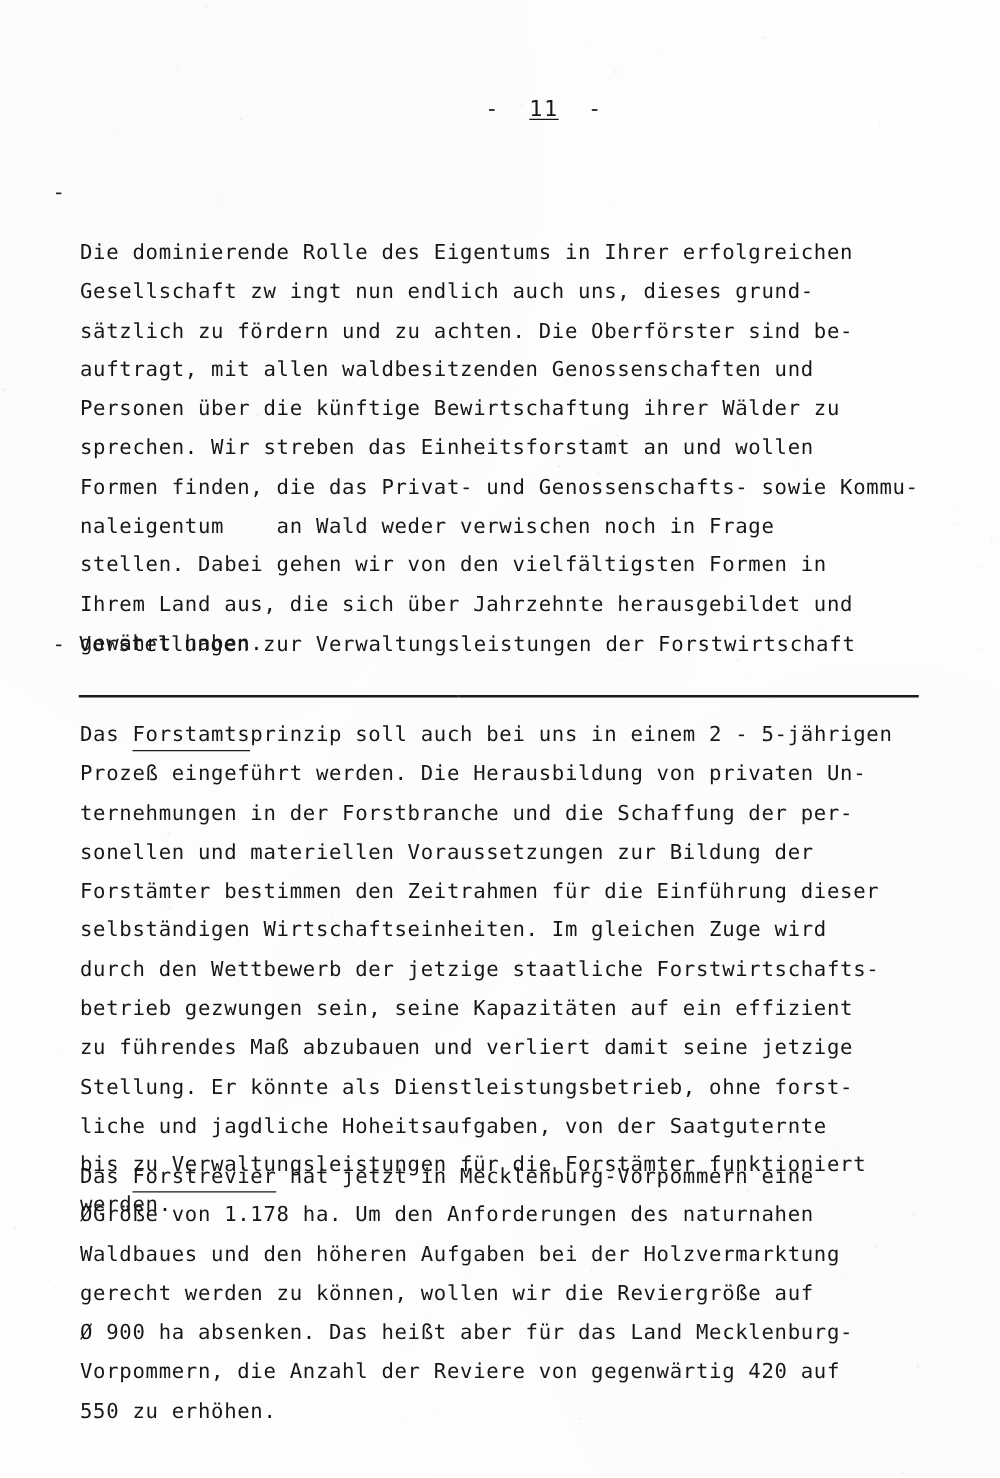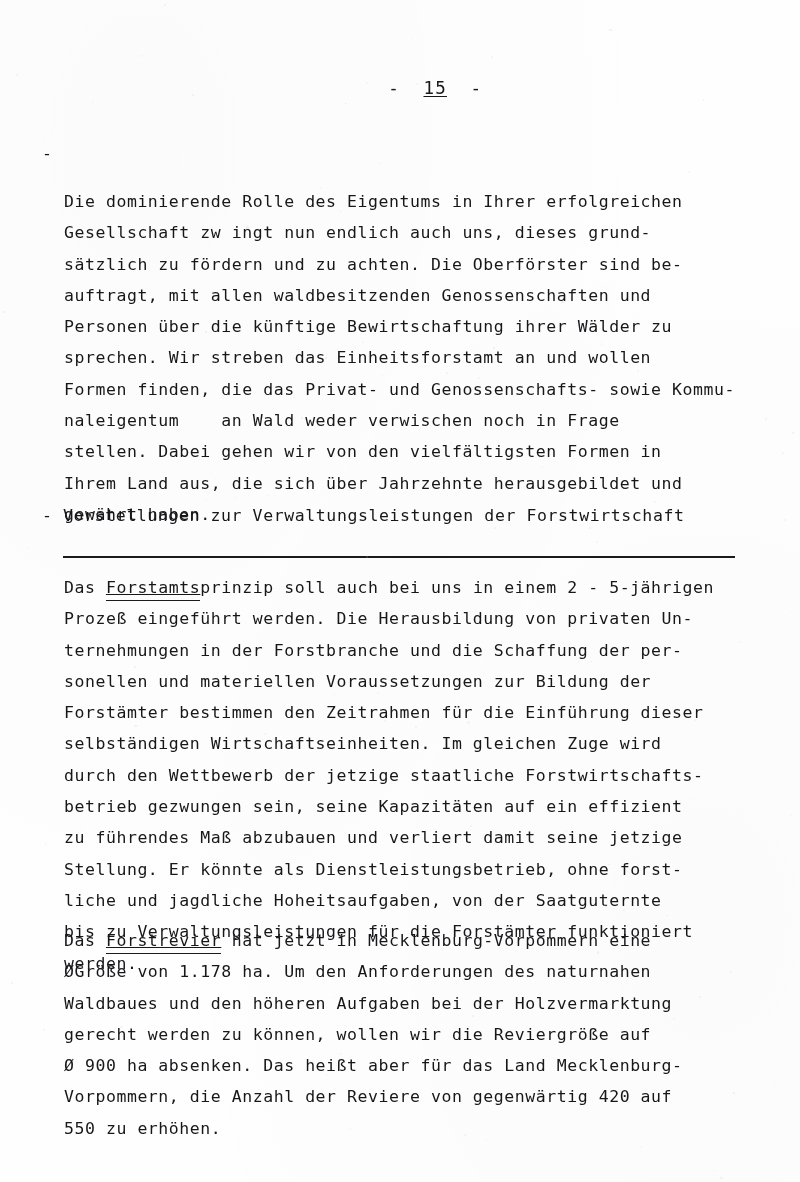--- a/index.html
+++ b/index.html
@@ -117,42 +117,41 @@
     letter-spacing: 0.55px;
     white-space: pre;
   }
   .para .line {
     display: block;
     white-space: pre;
   }
   .u {
     position: relative;
     display: inline-block;
-    text-decoration: underline;
   }
   .u::after {
     content: "";
     position: absolute;
     left: 0;
     right: 0;
     bottom: 2px;
     height: 1.5px;
     background: #1b1b1f;
   }
 </style>
 </head>
 <body>
 
 <div class="page">
   <div class="page-tone"></div>
 
   <div class="content">
 
     <div class="page-number">
-      <span>-  </span><span class="num">15</span><span>  -</span>
+      <span>-  </span><span class="num">11</span><span>  -</span>
     </div>
 
     <div class="heading-block" id="heading-1" style="top: 138px;">
       <div class="heading-row">
         <span class="heading-dash">-</span>
       </div>
     </div>
 
     <div class="para" id="para-1" style="top: 186px;"><span class="line">Die dominierende Rolle des Eigentums in Ihrer erfolgreichen</span><span class="line">Gesellschaft zw ingt nun endlich auch uns, dieses grund-</span><span class="line">sätzlich zu fördern und zu achten. Die Oberförster sind be-</span><span class="line">auftragt, mit allen waldbesitzenden Genossenschaften und</span><span class="line">Personen über die künftige Bewirtschaftung ihrer Wälder zu</span><span class="line">sprechen. Wir streben das Einheitsforstamt an und wollen</span><span class="line">Formen finden, die das Privat- und Genossenschafts- sowie Kommu-</span><span class="line">naleigentum    an Wald weder verwischen noch in Frage</span><span class="line">stellen. Dabei gehen wir von den vielfältigsten Formen in</span><span class="line">Ihrem Land aus, die sich über Jahrzehnte herausgebildet und</span><span class="line">gewährt haben.</span></div>
 

